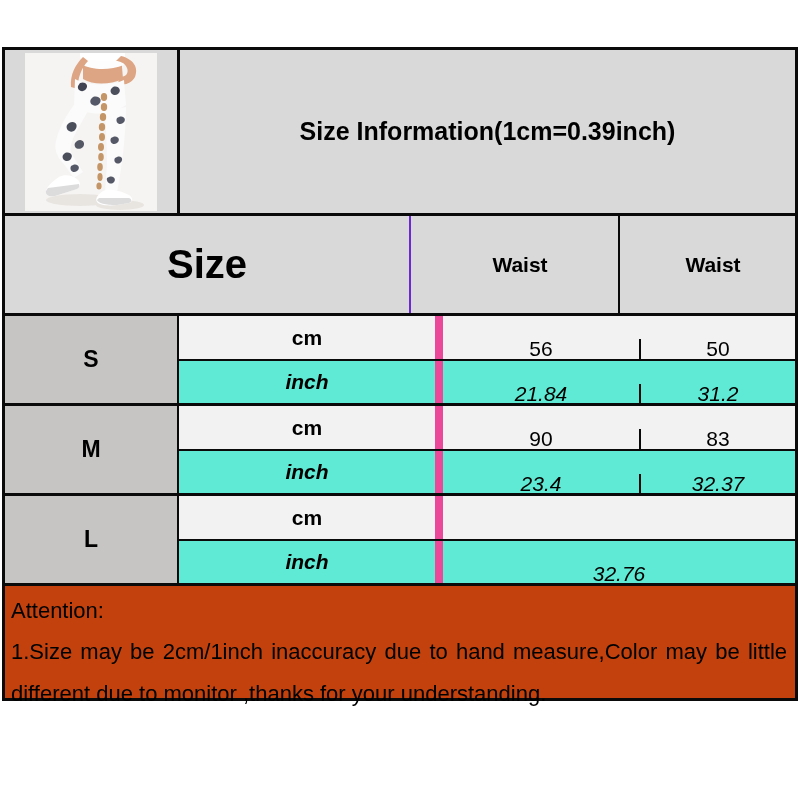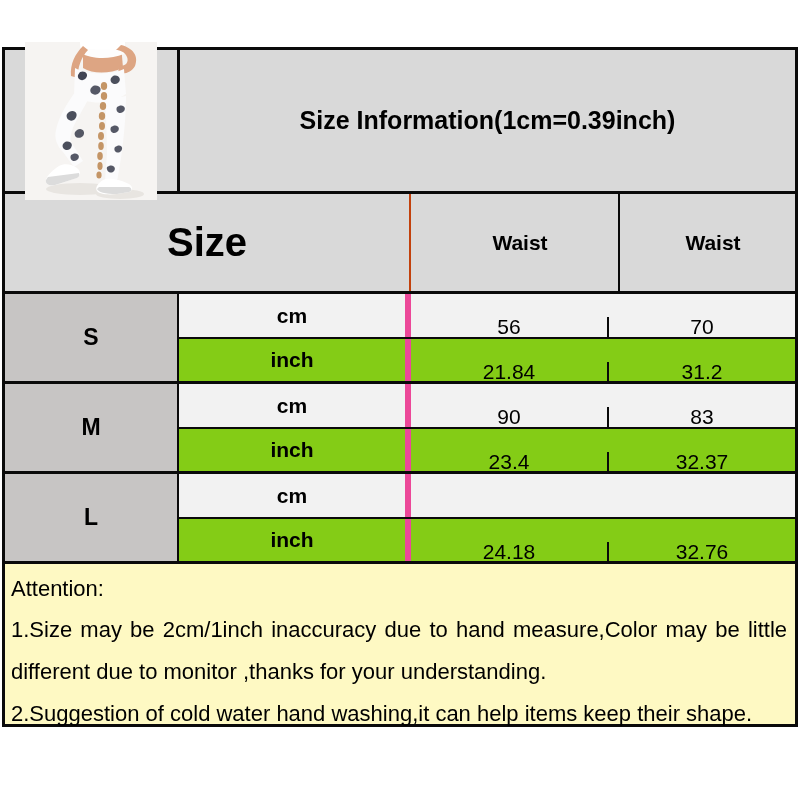--- a/index.html
+++ b/index.html
@@ -12,74 +12,74 @@
   .frame {
     position: absolute;
     left: 2px;
     top: 47px;
     width: 796px;
     border: 3px solid #0a0a0a;
     background: #fff;
   }
 
   
-  .top-section { height: 144px; border-bottom: 3px solid #0a0a0a; display: flex; }
+  .top-section { height: 166px; border-bottom: 3px solid #0a0a0a; display: flex; }
   .image-cell {
     width: 175px;
     border-right: 3px solid #0a0a0a;
     background: #d9d9d9;
     display: flex; align-items: center; justify-content: center;
   }
   .image-cell svg { display: block; }
   .title-cell {
     flex: 1;
     background: #d9d9d9;
     display: flex; align-items: center; justify-content: center;
   }
   .sheet-title { font-size: 25px; font-weight: bold; letter-spacing: 0px; }
 
   
   .header-row { height: 100px; display: flex; border-bottom: 3px solid #0a0a0a; background: #d9d9d9; }
   .h-size {
-    width: 406px; border-right: 2px solid #c2410c;
+    width: 406px; border-right: 2px solid #6d28d9;
     display: flex; align-items: center; justify-content: center;
     font-size: 40px; font-weight: bold;
   }
   .h-col {
     width: 198px; border-right: 2px solid #0a0a0a;
     display: flex; align-items: center; justify-content: center;
     font-size: 21px; font-weight: bold; margin-left: 11px;
   }
   .h-col:last-child { width: auto; flex: 1; border-right: none; }
 
   .group { display: flex; height: 90px; border-bottom: 3px solid #0a0a0a; }
   .g-size {
     width: 174px; border-right: 2px solid #0a0a0a;
     background: #c7c5c4;
     display: flex; align-items: center; justify-content: center;
     font-size: 23px; font-weight: bold;
   }
   .g-rows { flex: 1; display: flex; flex-direction: column; }
   .u-row { display: flex; }
   .u-row.cm   { height: 45px; background: #f2f2f2; border-bottom: 2px solid #0a0a0a; }
-  .u-row.inch { height: 42px; background: #84cc16; }
+  .u-row.inch { height: 42px; background: #5eead4; font-style: italic; }
   .c-unit {
-    width: 232px; border-right: 6px solid #ec4899;
+    width: 264px; border-right: 8px solid #ec4899;
     display: flex; align-items: center; justify-content: center;
     font-size: 21px; font-weight: bold;
   }
   .c-val {
     width: 198px; border-right: 2px solid #0a0a0a;
     display: flex; align-items: center; justify-content: center;
     font-size: 21px; font-weight: normal; margin-top: 23px;
   }
   .c-val.last { width: auto; flex: 1; border-right: none; }
 
   
-  .attention { height: 160px; padding: 5px 8px 0 6px; background: #fef9c3; }
+  .attention { height: 112px; padding: 5px 8px 0 6px; background: #c2410c; }
   .attention .att-title { font-size: 22px; line-height: 40px; font-weight: normal; }
   .attention .att-note  { font-size: 22px; line-height: 42px; font-weight: normal; text-align: justify; }
 </style>
 </head>
 <body>
 
 <div class="frame">
 
   <div class="top-section">
     <div class="image-cell">
@@ -145,21 +145,21 @@
     <div class="h-col">Waist</div>
     <div class="h-col">Waist</div>
   </div>
 
   <div class="group">
     <div class="g-size">S</div>
     <div class="g-rows">
       <div class="u-row cm">
         <div class="c-unit">cm</div>
         <div class="c-val">56</div>
-        <div class="c-val last">70</div>
+        <div class="c-val last">50</div>
       </div>
       <div class="u-row inch">
         <div class="c-unit">inch</div>
         <div class="c-val">21.84</div>
         <div class="c-val last">31.2</div>
       </div>
     </div>
   </div>
 
   <div class="group">
@@ -179,25 +179,23 @@
   </div>
 
   <div class="group">
     <div class="g-size">L</div>
     <div class="g-rows">
       <div class="u-row cm">
         <div class="c-unit">cm</div>
       </div>
       <div class="u-row inch">
         <div class="c-unit">inch</div>
-        <div class="c-val">24.18</div>
         <div class="c-val last">32.76</div>
       </div>
     </div>
   </div>
 
   <div class="attention">
     <div class="att-title">Attention:</div>
     <div class="att-note">1.Size may be 2cm/1inch inaccuracy due to hand measure,Color may be little different due to monitor ,thanks for your understanding.</div>
-    <div class="att-note">2.Suggestion of cold water hand washing,it can help items keep their shape.</div>
   </div>
 
 </div>
 
 </body></html>

